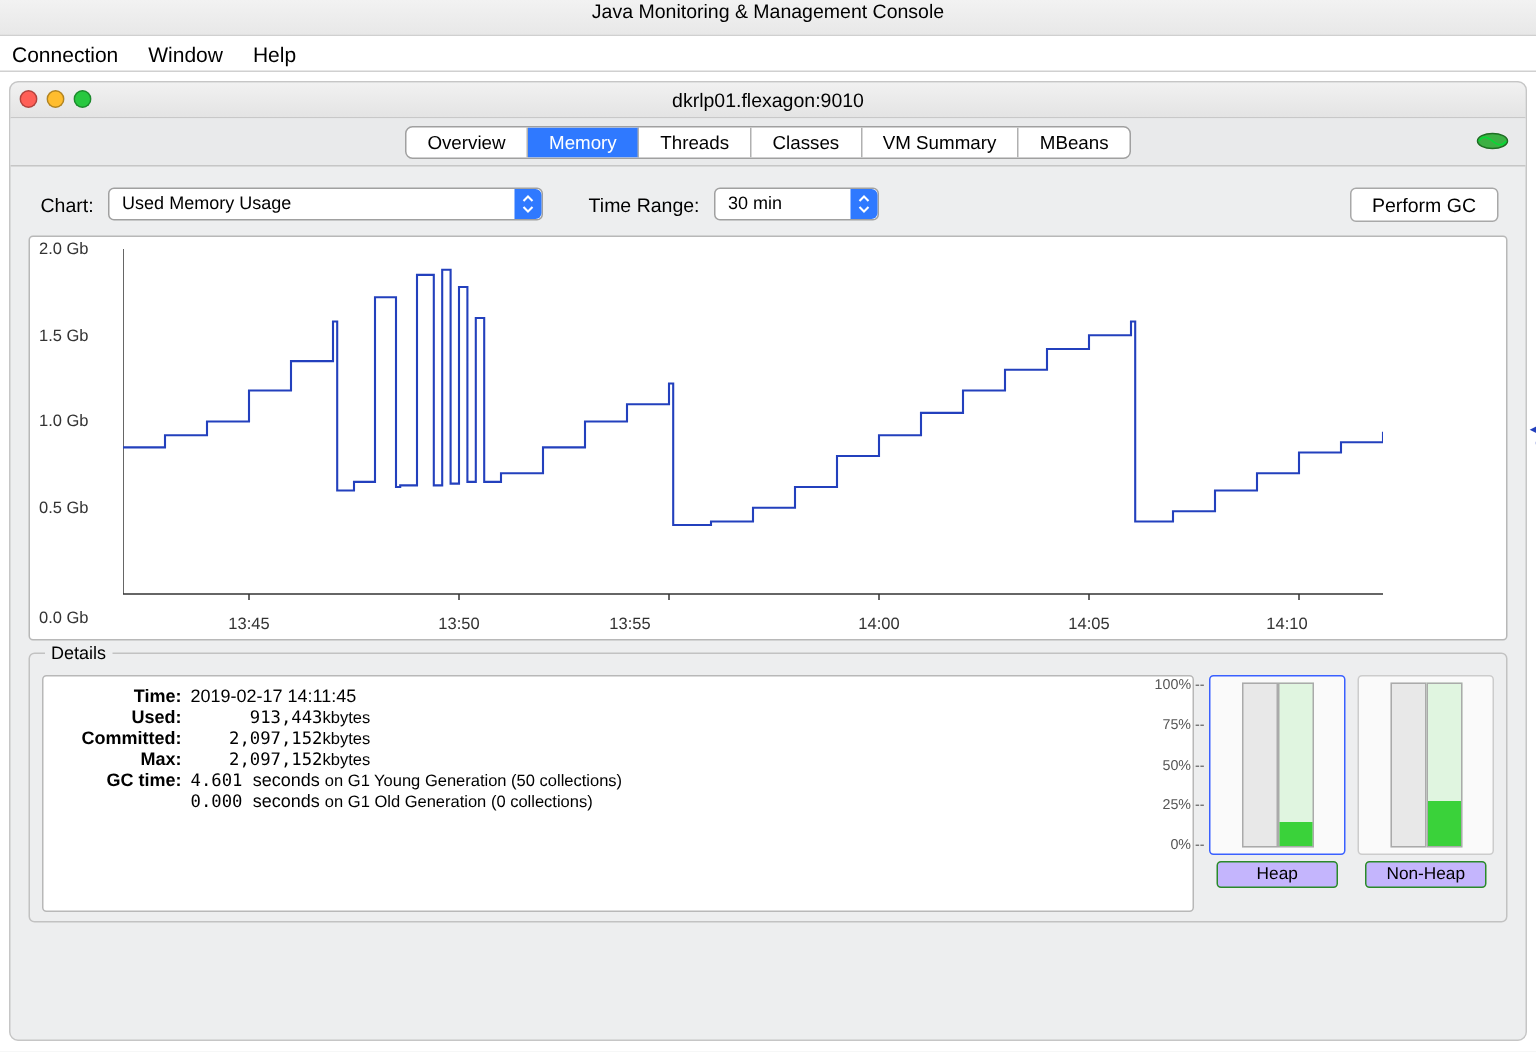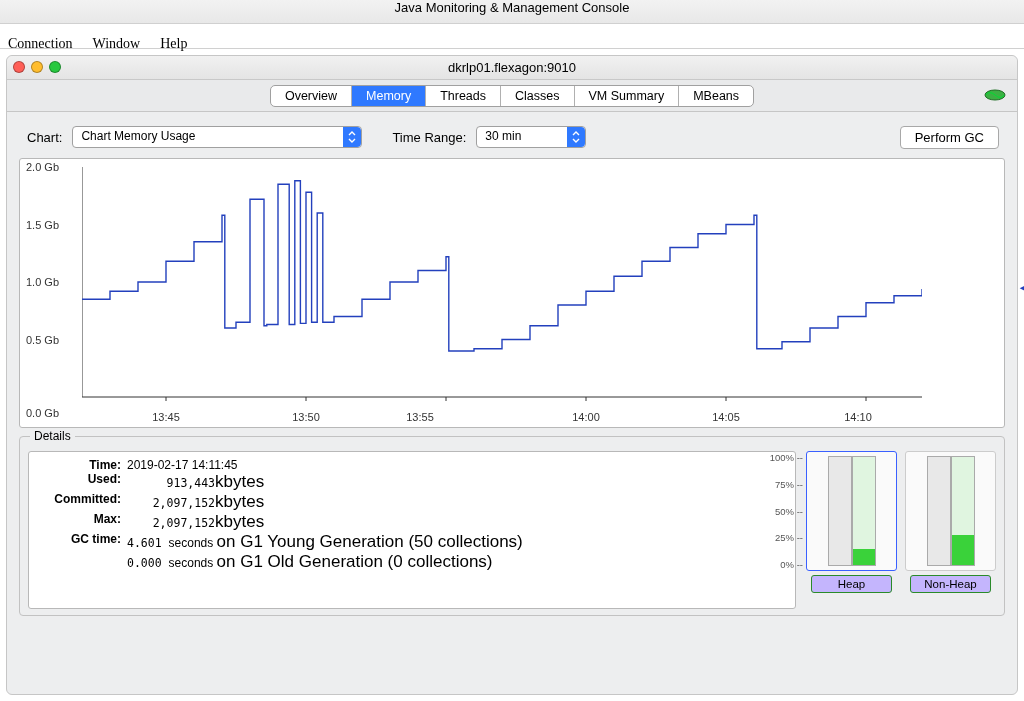--- a/index.html
+++ b/index.html
@@ -5,22 +5,22 @@
   * { box-sizing: border-box; }
   html, body { margin: 0; padding: 0; font-family: "Helvetica Neue", Arial, sans-serif; }
   body { background: #fff; width: 1024px; height: 701px; overflow: hidden; }
 
   .titlebar {
     height: 24px; display: flex; align-items: flex-start; justify-content: center;
     background: linear-gradient(#f2f2f2, #e8e8e8); border-bottom: 1px solid #d0d0d0;
     position: relative; font-size: 13px;
   }
   .menubar {
-    height: 24px; display: flex; 
-    border-bottom: 1px solid #d0d0d0; padding: 12px 8px; font-size: 14px; font-family: Liberation Serif, serif;
+    height: 24px; display: flex; align-items: center;
+    border-bottom: 1px solid #d0d0d0; padding: 0 8px; font-size: 14px;
   }
   .menubar span { margin-right: 20px; }
 
   .inner {
     margin: 6px; height: 640px; border: 1px solid #c6c6c6; border-radius: 6px;
     background: #edeeef; display: flex; flex-direction: column; position: relative;
   }
   .inner-title {
     height: 24px; display: flex; align-items: center; justify-content: center;
     background: linear-gradient(#f1f1f1, #e4e4e4); border-bottom: 1px solid #c8c8c8;
@@ -55,21 +55,21 @@
   .xaxis-label{ position:absolute; font-size:11px; color:#333; bottom:4px; transform:translateX(-50%); }
   .chart-series-label{ position:absolute; right:-74px; top:128px; font-size:10px; color:#2340bd; line-height:11px; }
   .chart-svg{position:absolute; left:62px; top:8px; }
 
   .details-box{ margin-top:8px; border:1px solid #c2c2c2; border-radius:4px; padding:8px 8px 6px; background:#edeeef; position:relative; height:180px; display:flex; }
   .details-legend{ position:absolute; top:-8px; left:10px; background:#edeeef; padding:0 4px; font-size:12px; }
   .details-text-box{ background:#fff; border:1px solid #b8b8b8; border-radius:3px; flex:1; padding:6px 8px; font-size:12px; margin-top:6px; margin-right:10px; }
   .dt-row{ display:flex; }
   .dt-label{ width:84px; text-align:right; font-weight:bold; margin-right:6px; }
   .dt-val{ font-family:Menlo, monospace; font-size:11.5px; }
-  .dt-sm{ font-size:17px; }
+  .dt-sm{ font-size:11px; }
 
   .bars-area{ width:190px; display:flex; gap:8px; margin-top:6px; }
   .bar-group{ flex:1; display:flex; flex-direction:column; align-items:center; }
   .bar-scale{ width:100%; height:120px; position:relative; display:flex; gap:0; justify-content:center; border:1px solid #ccc; border-radius:3px; background:#fafafa; padding:4px 4px; }
   .scale-labels{ position:absolute; left:-38px; top:0; height:100%; font-size:9.5px; color:#555; display:flex; flex-direction:column; justify-content:space-between; align-items:flex-end; width:34px; }
   .vbar{ width:24px; height:100%; background:#e0f5e0; position:relative; border:1px solid #aaa; }
   .vbar.gray{ background:#e8e8e8; }
   .vbar-fill{ position:absolute; bottom:0; left:0; right:0; background:#3ad23a; }
   .bar-group-btn{ width:90%; margin-top:4px; background:#c4b5fd; border:1px solid #2a8a2a; border-radius:3px; font-size:11.5px; padding:2px 0; text-align:center; cursor:pointer; }
   .bar-group.sel .bar-scale{ border:1.5px solid #3a60ff; }
@@ -110,21 +110,21 @@
           <ellipse cx="12" cy="9" rx="10" ry="5" fill="#3cb043" stroke="#1e6e23"></ellipse>
           <path d="M3 9 Q6 4 12 9 Q18 14 21 9" stroke="#0d3" fill="none"></path>
         </svg>
     </div>
   </div>
 
   <div class="content">
     <div class="controls">
       <span class="ctrl-label">Chart:</span>
       <div class="dropdown chart-dd">
-        <span>Chart Memory Usage</span>
+        <span>Used Memory Usage</span>
         <div class="dd-caret">
             <svg viewBox="0 0 8 12">
               <path d="M1 4 L4 1 L7 4 M1 8 L4 11 L7 8" stroke="#fff" fill="none" stroke-width="1.4"></path>
             </svg>
           </div>
       </div>
       <span class="ctrl-label" style="margin-left:20px">Time Range:</span>
       <div class="dropdown time-dd">
         <span>30 min</span>
         <div class="dd-caret">

